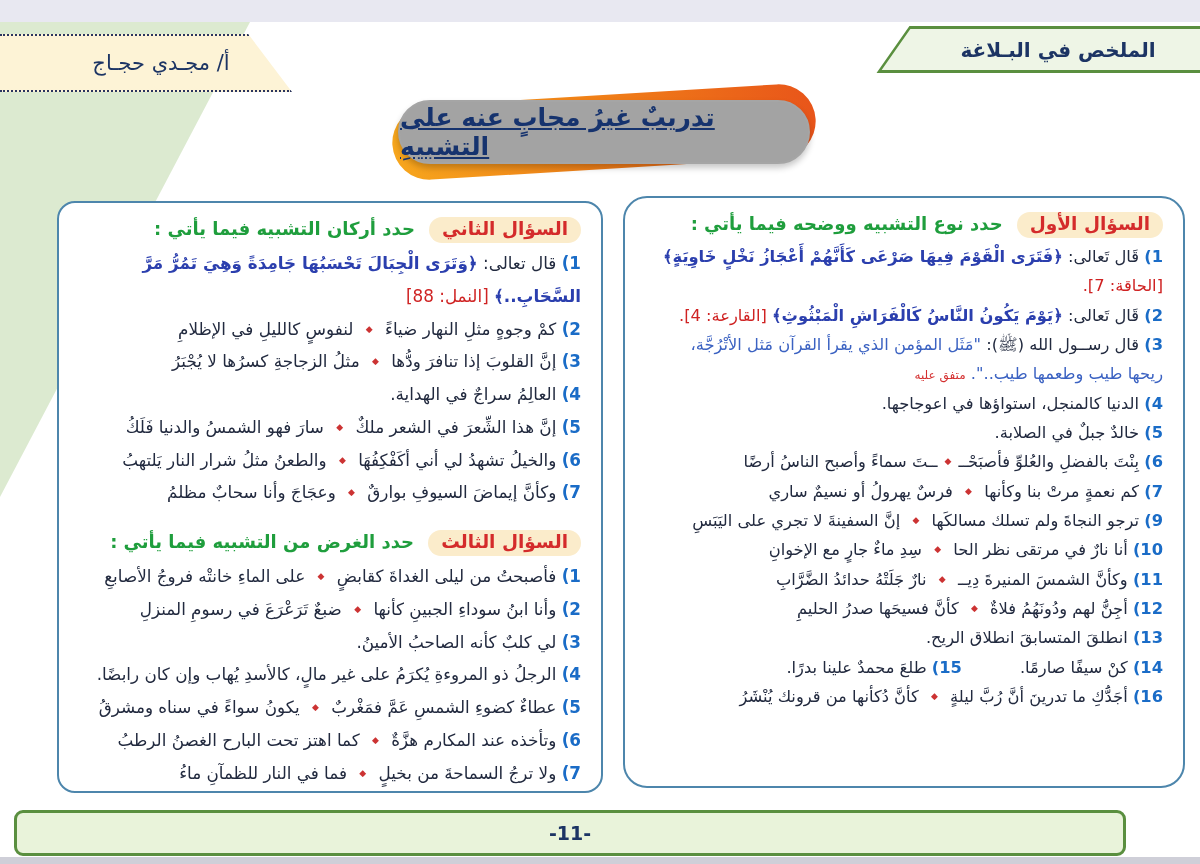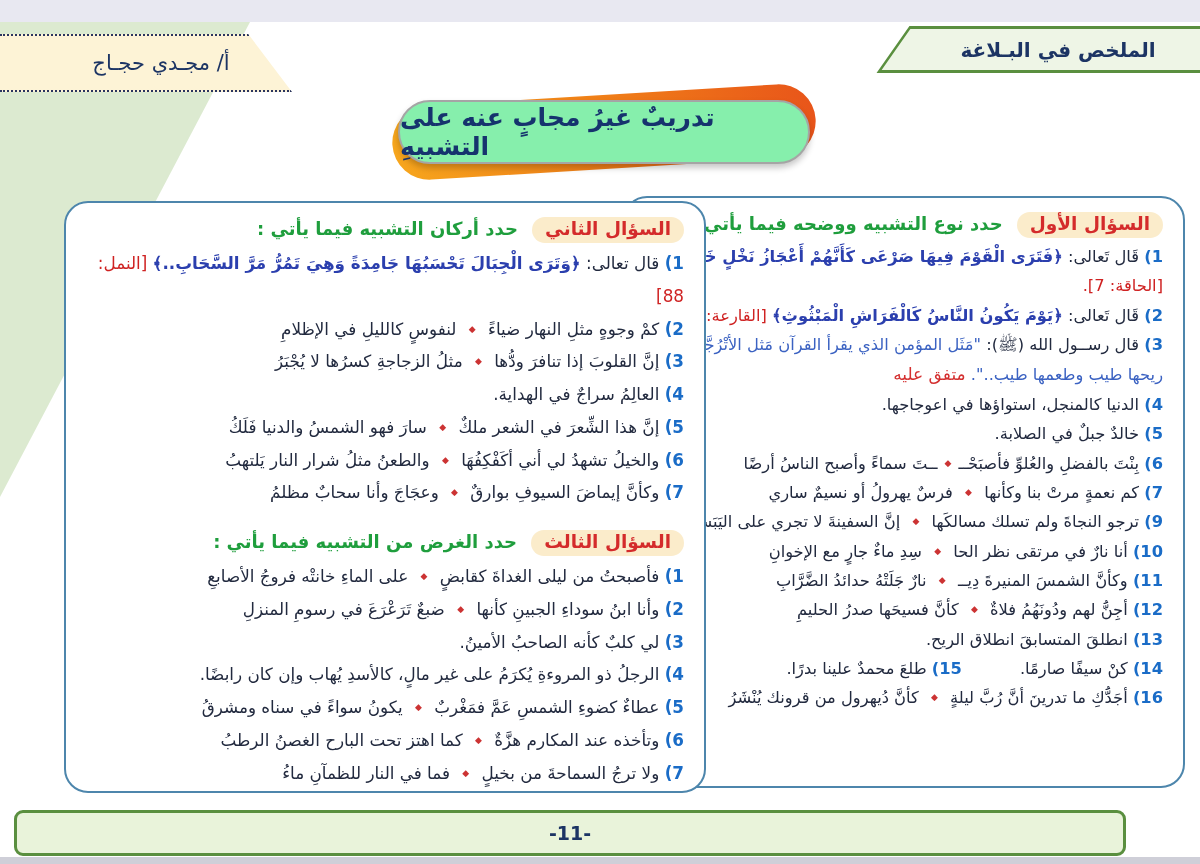--- a/index.html
+++ b/index.html
@@ -25,42 +25,42 @@
     transform:skewX(-35deg);background:#eef5e6;border:3px solid #5a8f3f;
     box-sizing:border-box;z-index:3;}
   .summary-tab .inner{transform:skewX(35deg);width:100%;height:100%;
     display:flex;align-items:center;justify-content:center;
     color:#1c3464;font-weight:700;font-size:20px;}
   
   .banner{position:absolute;left:398px;top:100px;width:412px;height:64px;z-index:4;}
   .banner-orange{position:absolute;left:-6px;top:-5px;right:-6px;bottom:-5px;
     border-radius:44px;background:linear-gradient(95deg,#f7a71d 0%,#ef7a18 55%,#e8541a 100%);
     transform:rotate(-3.5deg);}
-  .banner-pill{position:absolute;inset:0;background:#86efac;border:2px solid #a5a5a5;
+  .banner-pill{position:absolute;inset:0;background:#a3a3a3;border:2px solid #a5a5a5;
     border-radius:40px;display:flex;align-items:center;justify-content:center;
-    color:#16336e;font-weight:700;font-size:25px;box-shadow:0 4px 6px rgba(0,0,0,.22);}
+    color:#16336e;font-weight:700;font-size:25px;box-shadow:0 4px 6px rgba(0,0,0,.22);text-decoration:underline;}
   
   .box{position:absolute;background:#fff;border:2.5px solid #4d86ac;border-radius:24px;
     box-sizing:border-box;direction:rtl;padding:12px 20px 8px 14px;z-index:2;}
   .box-right{left:623px;top:196px;width:562px;height:592px;padding-left:36px;}
-  .box-left{left:64px;top:201px;width:642px;height:592px;}
+  .box-left{left:57px;top:201px;width:546px;height:592px;border-radius:18px;}
   .q-header{margin:2px 0 4px;white-space:nowrap;}
   .q-label{display:inline-block;background:#fbeccb;color:#d42b2b;font-weight:700;
     font-size:18.5px;padding:1px 13px 4px;border-radius:15px;}
   .q-instr{color:#1f9e3d;font-weight:700;font-size:18px;margin-right:9px;}
   .item{text-align:right;color:#222a3f;}
   .box-right .item{font-size:16.3px;line-height:1.8;}
   .box-left .item{font-size:16.8px;line-height:1.95;}
   .box-left .q3-block{margin-top:21px;}
   .seg-num{color:#1a6cc7;font-weight:700;}
   .seg-text{color:#222a3f;}
   .seg-quran{color:#2b3fae;font-weight:700;}
   .seg-ref{color:#cf2222;}
   .seg-hadith{color:#3b62c2;}
-  .seg-red{color:#d43030;font-size:17px;}
+  .seg-red{color:#d43030;font-size:12px;}
   .seg-sep{color:#cc3333;font-size:9px;vertical-align:3px;padding:0 7px;}
   .seg-gap{display:inline-block;width:58px;}
   
   .footer-bar{position:absolute;left:14px;top:810px;width:1112px;height:46px;
     background:#e9f3da;border:3.5px solid #5a8f3f;border-radius:9px;box-sizing:border-box;
     display:flex;align-items:center;justify-content:center;
     color:#1c3464;font-weight:700;font-size:19px;z-index:3;}
 </style>
 </head>
 <body>
@@ -93,21 +93,21 @@
       <div class="item"><span class="seg-num">4)</span><span class="seg-text"> الدنيا كالمنجل، استواؤها في اعوجاجها.</span></div>
       <div class="item"><span class="seg-num">5)</span><span class="seg-text"> خالدٌ جبلٌ في الصلابة.</span></div>
       <div class="item"><span class="seg-num">6)</span><span class="seg-text"> بِنْتَ بالفضلِ والعُلوِّ فأصبَحْــ</span><span class="seg-sep">◆</span><span class="seg-text">ــتَ سماءً وأصبح الناسُ أرضًا</span></div>
       <div class="item"><span class="seg-num">7)</span><span class="seg-text"> كم نعمةٍ مرتْ بنا وكأنها </span><span class="seg-sep">◆</span><span class="seg-text"> فرسٌ يهرولُ أو نسيمٌ ساري</span></div>
       <div class="item"><span class="seg-num">9)</span><span class="seg-text"> ترجو النجاةَ ولم تسلك مسالكَها </span><span class="seg-sep">◆</span><span class="seg-text"> إنَّ السفينةَ لا تجري على اليَبَسِ</span></div>
       <div class="item"><span class="seg-num">10)</span><span class="seg-text"> أنا نارٌ في مرتقى نظر الحا </span><span class="seg-sep">◆</span><span class="seg-text"> سِدِ ماءٌ جارٍ مع الإخوانِ</span></div>
       <div class="item"><span class="seg-num">11)</span><span class="seg-text"> وكأنَّ الشمسَ المنيرةَ دِيــ </span><span class="seg-sep">◆</span><span class="seg-text"> نارٌ جَلَتْهُ حدائدُ الضَّرَّابِ</span></div>
       <div class="item"><span class="seg-num">12)</span><span class="seg-text"> أجِنُّ لهم ودُونَهُمُ فلاةٌ </span><span class="seg-sep">◆</span><span class="seg-text"> كأنَّ فسيحَها صدرُ الحليمِ</span></div>
       <div class="item"><span class="seg-num">13)</span><span class="seg-text"> انطلقَ المتسابقَ انطلاق الريح.</span></div>
       <div class="item"><span class="seg-num">14)</span><span class="seg-text"> كنْ سيفًا صارمًا.</span><span class="seg-gap"></span><span class="seg-num">15)</span><span class="seg-text"> طلعَ محمدٌ علينا بدرًا.</span></div>
-      <div class="item"><span class="seg-num">16)</span><span class="seg-text"> أجَدُّكِ ما تدرينَ أنَّ رُبَّ ليلةٍ </span><span class="seg-sep">◆</span><span class="seg-text"> كأنَّ دُيهرول من قرونك يُنْشَرُ</span></div>
+      <div class="item"><span class="seg-num">16)</span><span class="seg-text"> أجَدُّكِ ما تدرينَ أنَّ رُبَّ ليلةٍ </span><span class="seg-sep">◆</span><span class="seg-text"> كأنَّ دُكأنها من قرونك يُنْشَرُ</span></div>
     </div>
 </div>
 
 <div class="box box-left">
   <div class="q-header">
     <span class="q-label">السؤال الثاني</span>
     <span class="q-instr">حدد أركان التشبيه فيما يأتي :</span>
   </div>
   <div class="items">
       <div class="item"><span class="seg-num">1)</span><span class="seg-text"> قال تعالى: </span><span class="seg-quran">﴿وَتَرَى الْجِبَالَ تَحْسَبُهَا جَامِدَةً وَهِيَ تَمُرُّ مَرَّ السَّحَابِ..﴾</span><span class="seg-ref"> [النمل: 88]</span></div>

